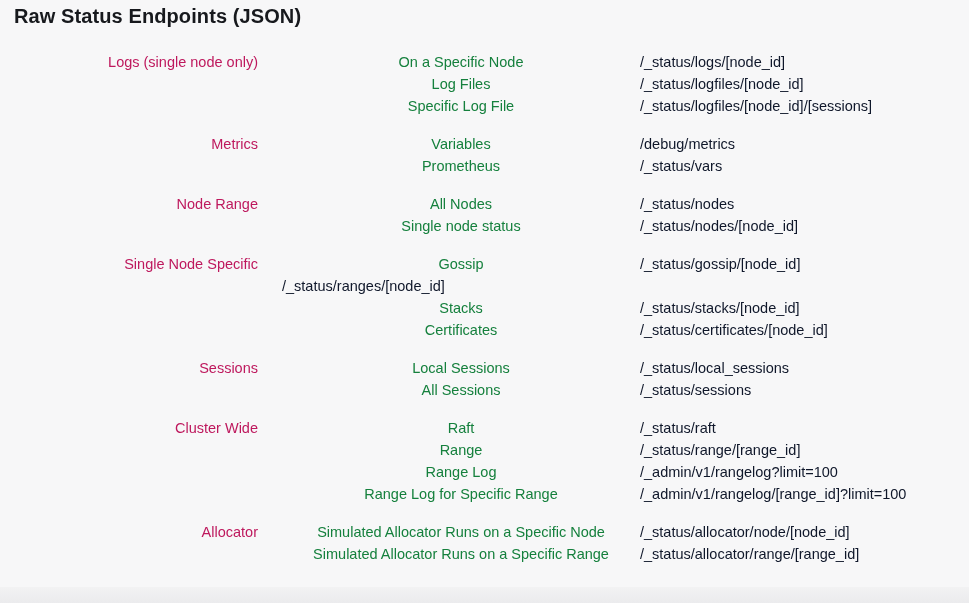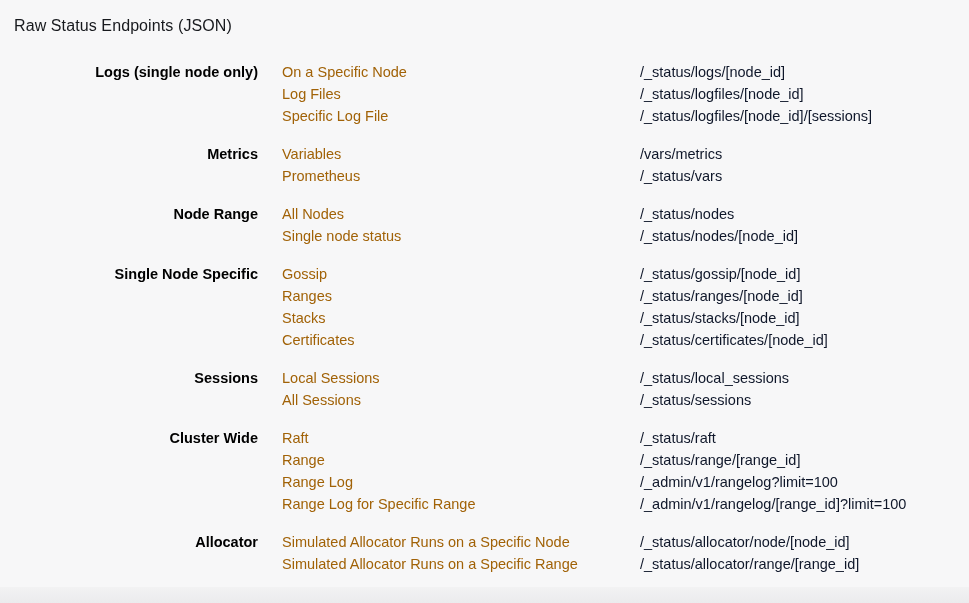--- a/index.html
+++ b/index.html
@@ -6,59 +6,59 @@
   html, body { margin: 0; padding: 0; }
   body {
     width: 969px;
     height: 603px;
     background: #f7f7f8;
     font-family: "Liberation Sans", sans-serif;
     position: relative;
     overflow: hidden;
   }
   .page-title {
-    font-size: 16px;
-    font-weight: 400;
+    font-size: 20px;
+    font-weight: 700;
     color: #17191d;
     margin: 0;
-    padding: 14px 0 0 14px;
+    padding: 4px 0 0 14px;
     line-height: 24px;
     letter-spacing: 0.1px;
   }
   #groups { margin-top: 23px; }
   .group {
     display: flex;
     align-items: flex-start;
     margin-bottom: 16px;
   }
   .group-label {
     flex: 0 0 244px;
     width: 244px;
     margin-left: 14px;
     text-align: right;
-    color: #000000;
+    color: #be185d;
     font-size: 14.5px;
     line-height: 22px;
     white-space: nowrap;
-    font-weight: bold;
   }
   .entries { margin-left: 24px; }
   .entry {
     display: flex;
     align-items: baseline;
     font-size: 14.5px;
     line-height: 22px;
   }
   .endpoint-link {
     flex: 0 0 358px;
     width: 358px;
-    color: #a16207;
+    color: #15803d;
     text-decoration: none;
     white-space: nowrap;
     cursor: pointer;
+    text-align: center;
   }
   .endpoint-path {
     color: #0f172a;
     white-space: nowrap;
   }
   .bottom-edge {
     position: absolute;
     left: 0;
     bottom: 0;
     width: 100%;
@@ -91,21 +91,21 @@
     <span class="endpoint-path">/_status/logfiles/[node_id]/[sessions]</span>
   </div>
 </div>
   </div>
 
   <div class="group">
     <div class="group-label">Metrics</div>
     <div class="entries">
   <div class="entry">
     <a class="endpoint-link" href="#">Variables</a>
-    <span class="endpoint-path">/vars/metrics</span>
+    <span class="endpoint-path">/debug/metrics</span>
   </div>
 
   <div class="entry">
     <a class="endpoint-link" href="#">Prometheus</a>
     <span class="endpoint-path">/_status/vars</span>
   </div>
 </div>
   </div>
 
   <div class="group">
@@ -125,21 +125,20 @@
 
   <div class="group">
     <div class="group-label">Single Node Specific</div>
     <div class="entries">
   <div class="entry">
     <a class="endpoint-link" href="#">Gossip</a>
     <span class="endpoint-path">/_status/gossip/[node_id]</span>
   </div>
 
   <div class="entry">
-    <a class="endpoint-link" href="#">Ranges</a>
     <span class="endpoint-path">/_status/ranges/[node_id]</span>
   </div>
 
   <div class="entry">
     <a class="endpoint-link" href="#">Stacks</a>
     <span class="endpoint-path">/_status/stacks/[node_id]</span>
   </div>
 
   <div class="entry">
     <a class="endpoint-link" href="#">Certificates</a>

